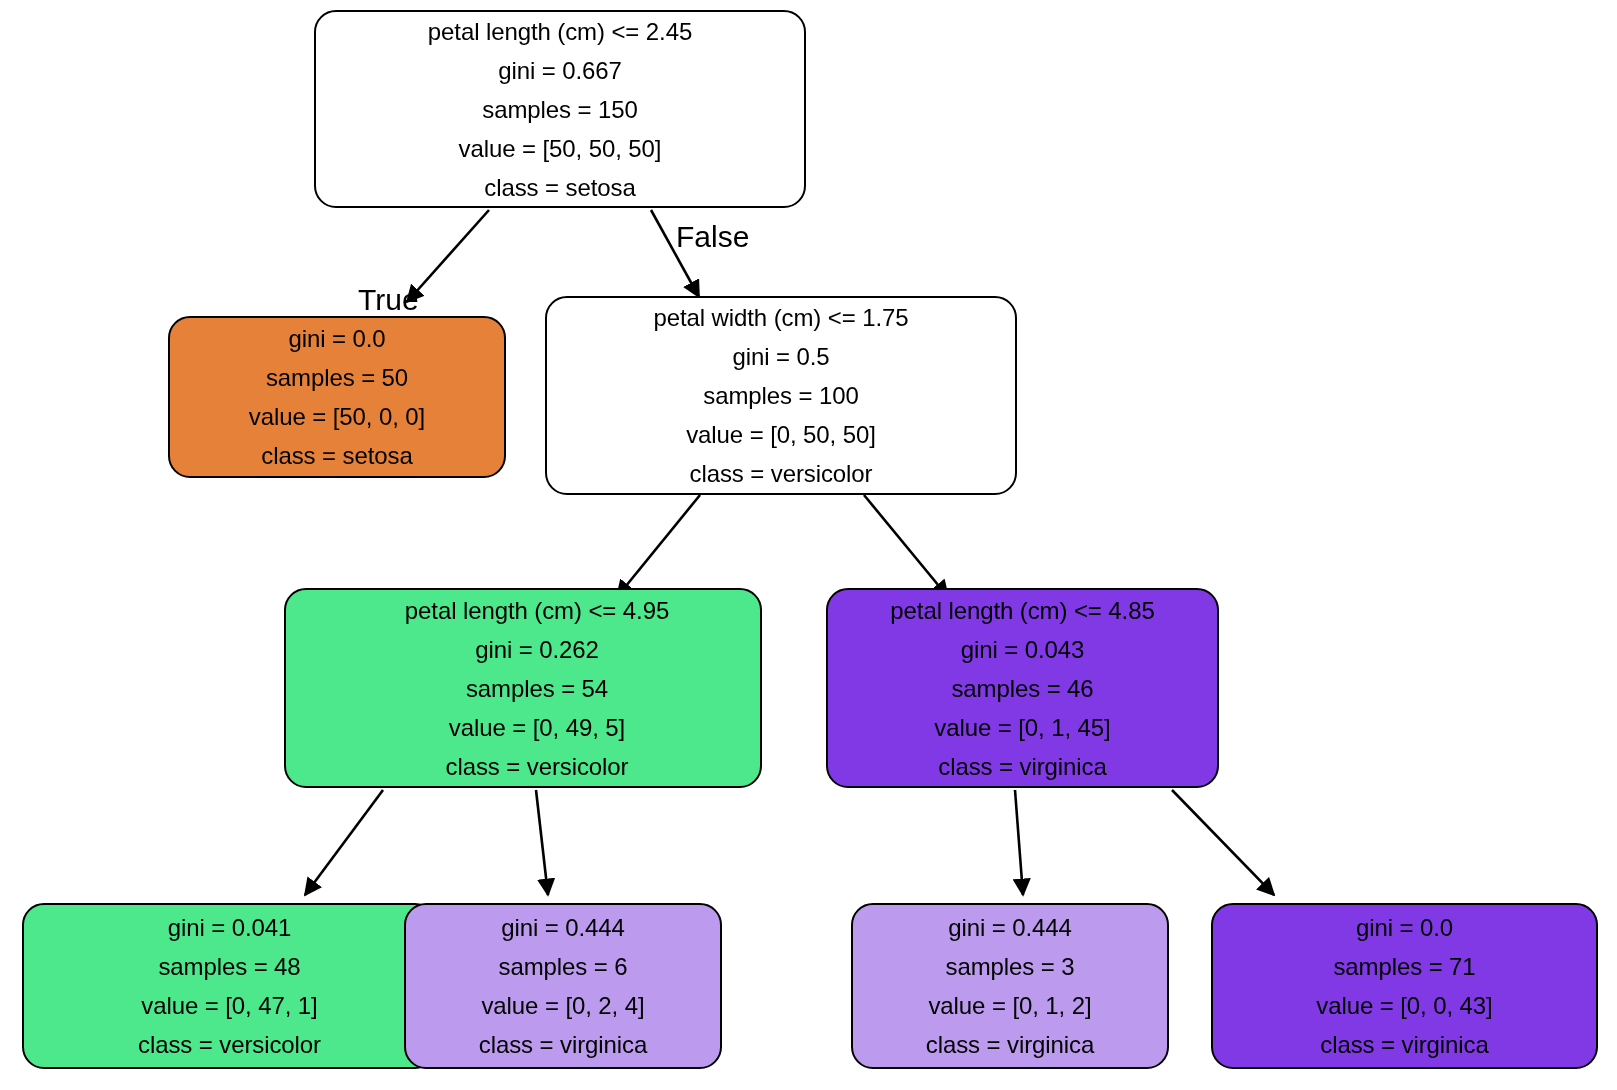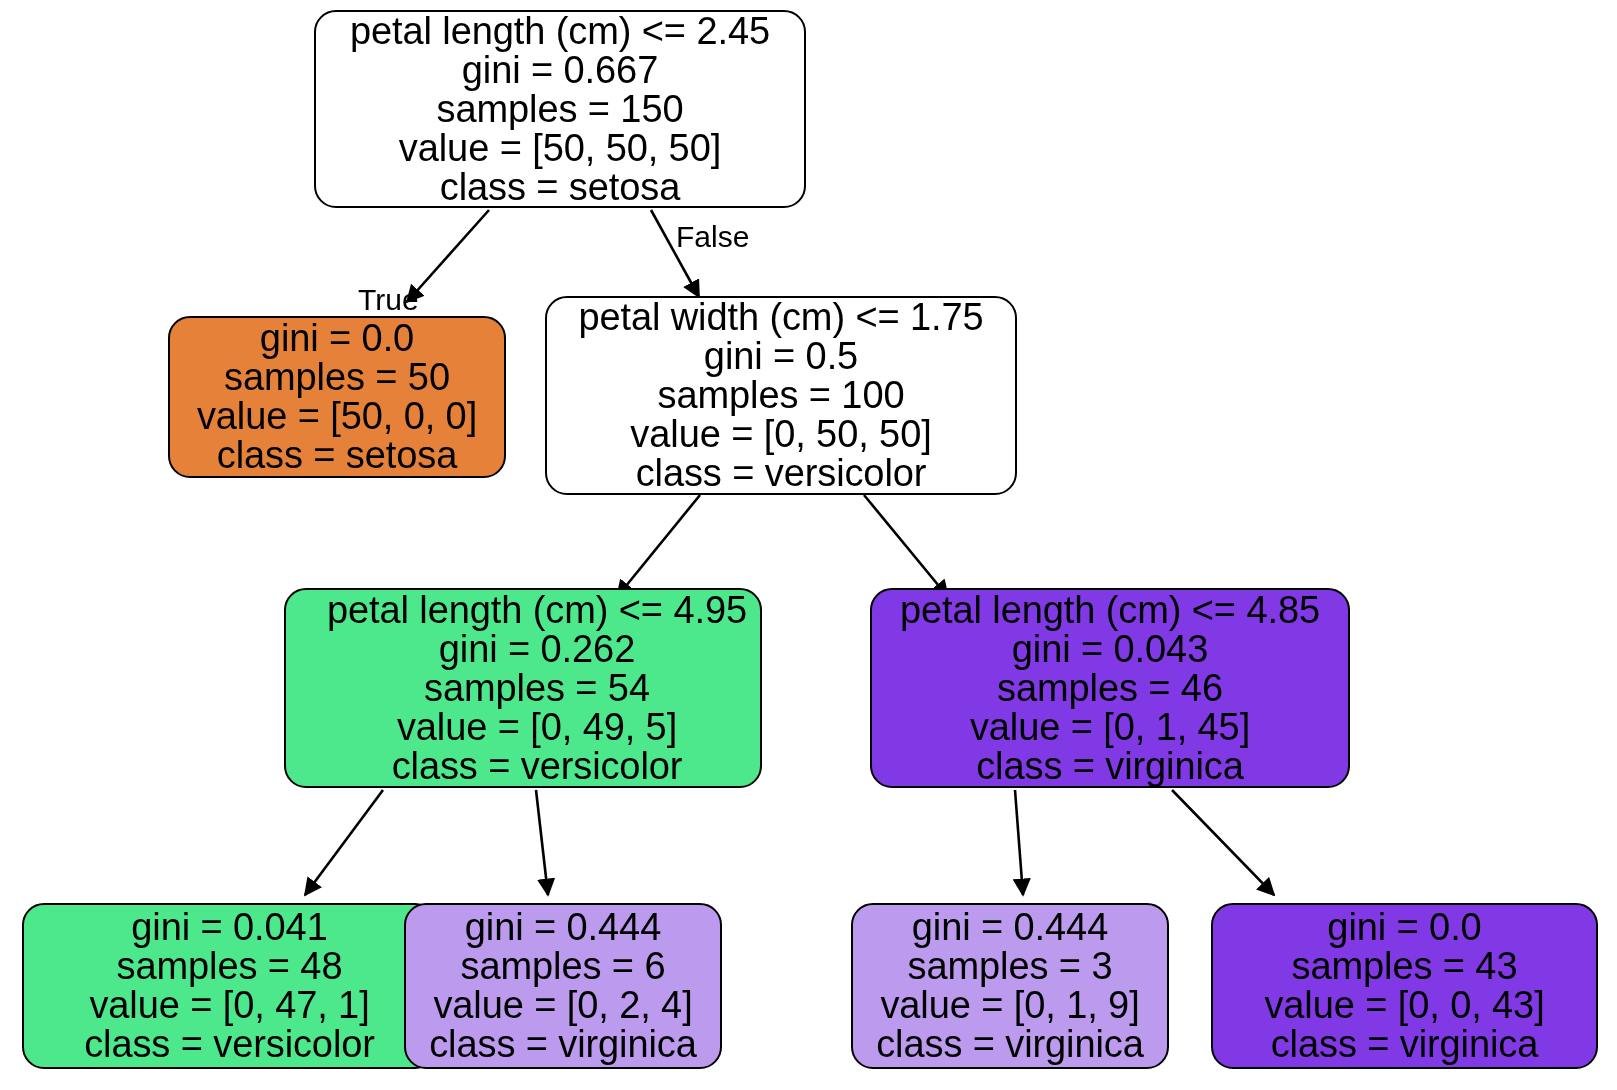--- a/index.html
+++ b/index.html
@@ -33,21 +33,21 @@
     box-sizing: border-box;
     border: 2.6px solid #000000;
     border-radius: 22px;
     background: #ffffff;
     display: flex;
     flex-direction: column;
     align-items: center;
     justify-content: center;
     text-align: center;
     color: #000000;
-    font-size: 38px;
+    font-size: 24px;
     line-height: 39px;
     letter-spacing: -0.1px;
   }
   .node .line {
     white-space: nowrap;
   }
   .edge-label {
     position: absolute;
     font-size: 30px;
     color: #000000;
@@ -110,21 +110,21 @@
   </div>
 
   <div class="node" style="left:284px; top:588px; width:478px; height:200px; background:#4de88c;padding-left:28px;">
     <div class="line">petal length (cm) &lt;= 4.95</div>
     <div class="line">gini = 0.262</div>
     <div class="line">samples = 54</div>
     <div class="line">value = [0, 49, 5]</div>
     <div class="line">class = versicolor</div>
   </div>
 
-  <div class="node" style="left:870px; top:588px; width:480px; height:200px; background:#8139e5;">
+  <div class="node" style="left:826px; top:588px; width:393px; height:200px; background:#8139e5;">
     <div class="line">petal length (cm) &lt;= 4.85</div>
     <div class="line">gini = 0.043</div>
     <div class="line">samples = 46</div>
     <div class="line">value = [0, 1, 45]</div>
     <div class="line">class = virginica</div>
   </div>
 
   <div class="node" style="left:22px; top:903px; width:415px; height:166px; background:#4de88c;">
     <div class="line">gini = 0.041</div>
     <div class="line">samples = 48</div>
@@ -135,24 +135,24 @@
   <div class="node" style="left:404px; top:903px; width:318px; height:166px; background:#bc9aee;">
     <div class="line">gini = 0.444</div>
     <div class="line">samples = 6</div>
     <div class="line">value = [0, 2, 4]</div>
     <div class="line">class = virginica</div>
   </div>
 
   <div class="node" style="left:851px; top:903px; width:318px; height:166px; background:#bc9aee;">
     <div class="line">gini = 0.444</div>
     <div class="line">samples = 3</div>
-    <div class="line">value = [0, 1, 9]</div>
+    <div class="line">value = [0, 1, 2]</div>
     <div class="line">class = virginica</div>
   </div>
 
   <div class="node" style="left:1211px; top:903px; width:387px; height:166px; background:#8139e5;">
     <div class="line">gini = 0.0</div>
-    <div class="line">samples = 43</div>
+    <div class="line">samples = 71</div>
     <div class="line">value = [0, 0, 43]</div>
     <div class="line">class = virginica</div>
   </div>
 
 </div>
 
 </body></html>

